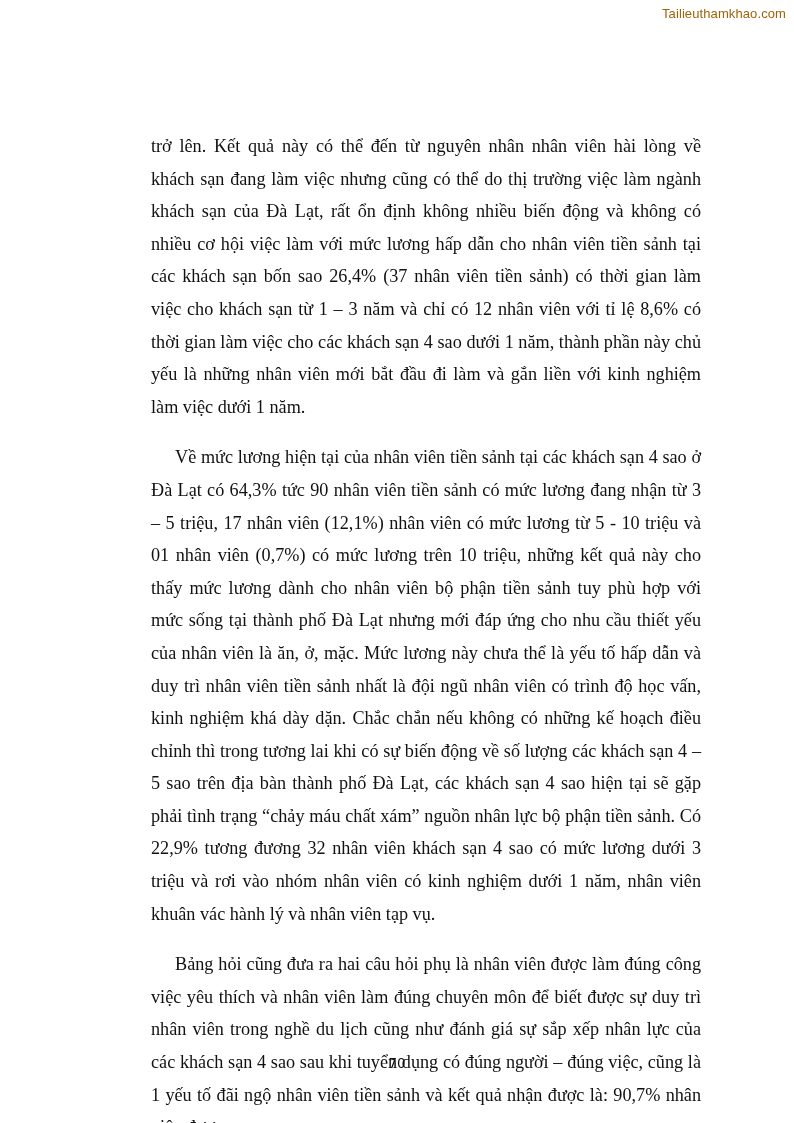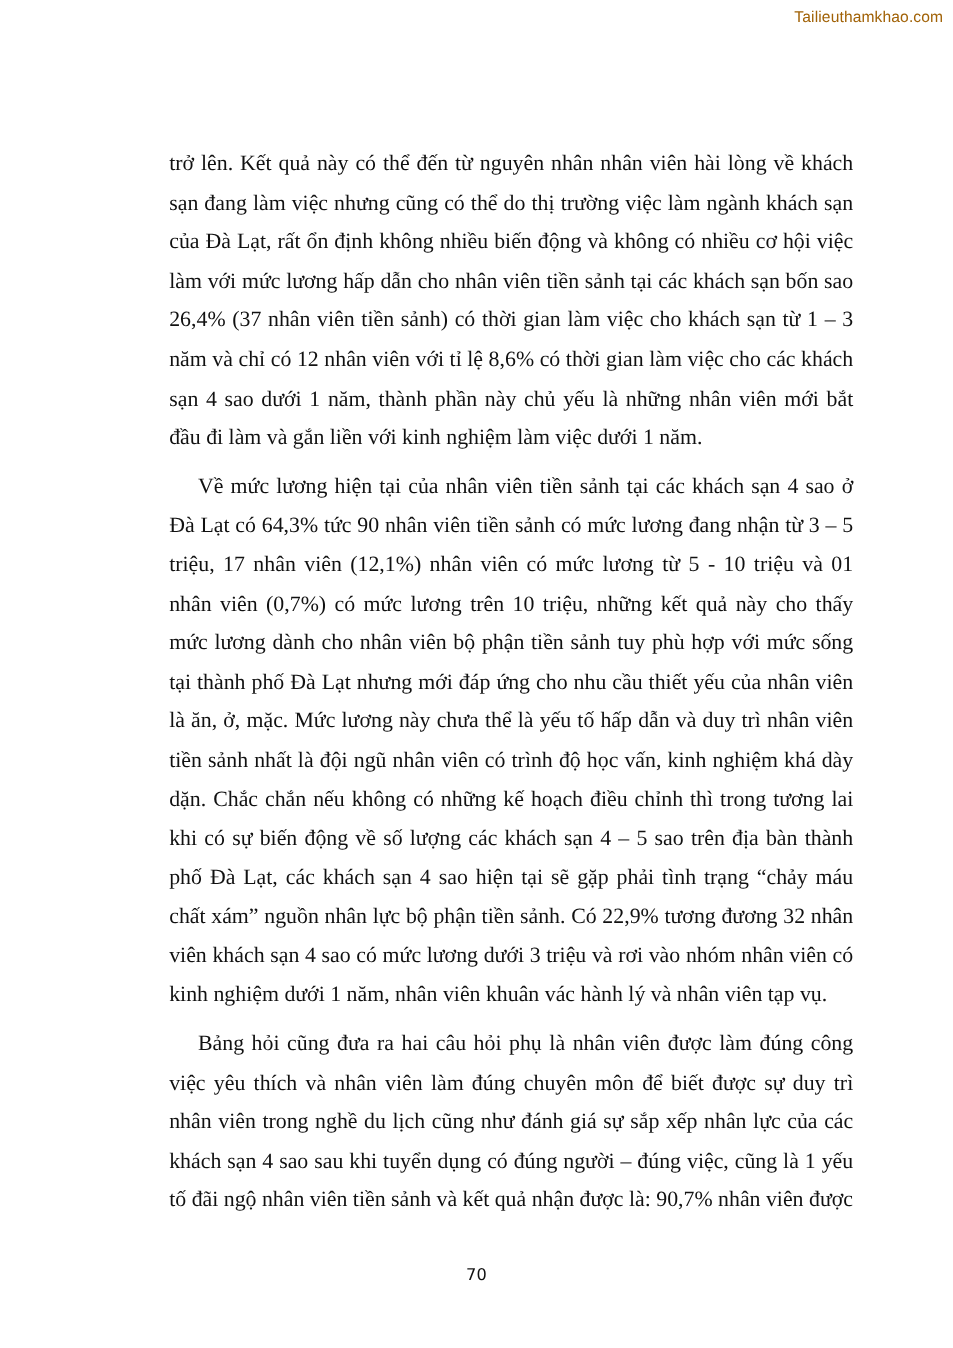--- a/index.html
+++ b/index.html
@@ -27,21 +27,21 @@
       left: 133px;
       top: 112px;
       width: 586px;
       font-family: "Liberation Serif", serif;
       font-size: 18.2px;
       line-height: 32.6px;
       color: #111111;
       text-align: justify;
     }
     .page-body p {
-      margin: 8px;
+      margin: 18px;
     }
     .page-body p.indent {
       text-indent: 24px;
     }
     .page-number {
       position: absolute;
       top: 1055px;
       left: 0;
       width: 794px;
       text-align: center;

